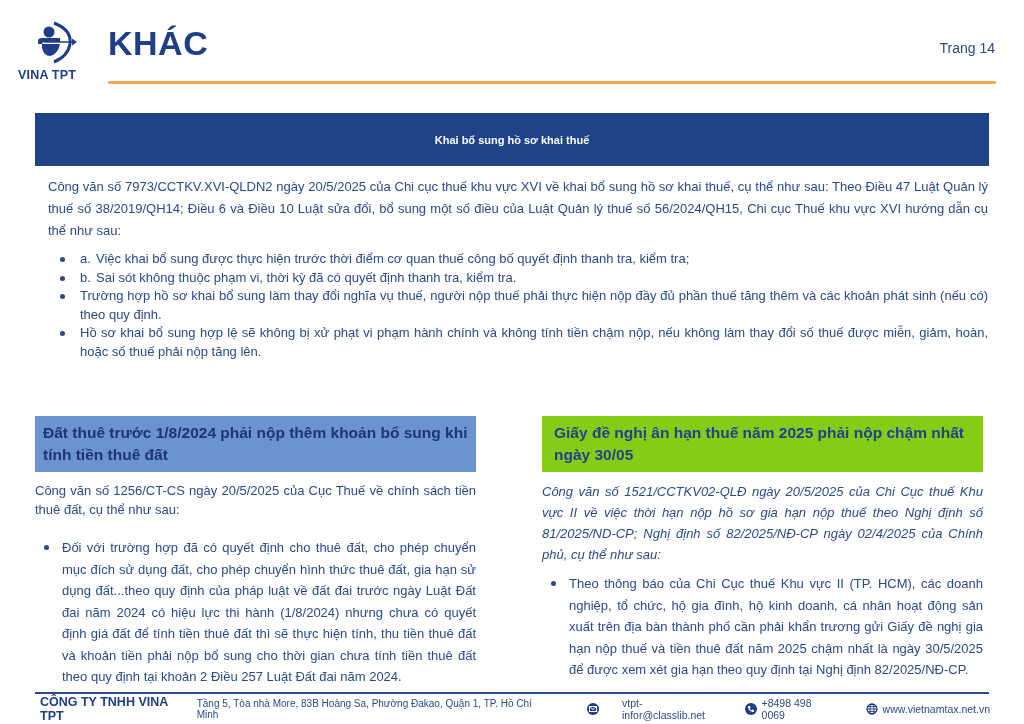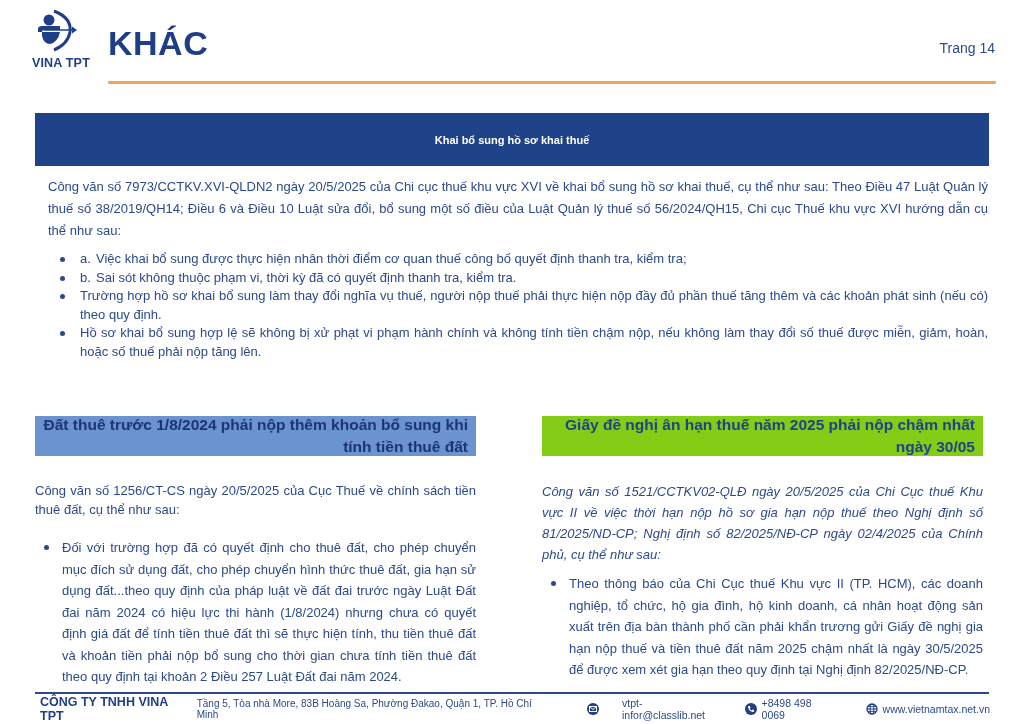--- a/index.html
+++ b/index.html
@@ -1,40 +1,40 @@
 <!DOCTYPE html>
 <html><head>
   <meta charset="utf-8">
   <style>
     * { box-sizing: border-box; margin: 0; padding: 0; }
     html, body { width: 1024px; height: 724px; background: #ffffff; overflow: hidden; }
     body { font-family: "Liberation Sans", "DejaVu Sans", sans-serif; color: #2b4a8b; position: relative; }
 
     
-    .logo { position: absolute; left: 18px; top: 8px; width: 72px; text-align: right; }
+    .logo { position: absolute; left: 18px; top: 20px; width: 72px; text-align: left; }
     .logo svg { display: block; margin: 0 auto; }
     .logo-text { font-size: 12.5px; font-weight: 700; color: #1f3e85; margin-top: 4px; letter-spacing: 0.2px; }
     .page-title { position: absolute; left: 108px; top: 24px; font-size: 34px; font-weight: 700; color: #1f3e85; letter-spacing: 0.5px; }
     .page-number { position: absolute; right: 29px; top: 40px; font-size: 14px; color: #2b4a8b; }
     .header-rule { position: absolute; left: 108px; top: 81px; width: 888px; height: 3px; background: #eaa85a; border-radius: 1px; }
 
     
     .banner { position: absolute; left: 35px; top: 113px; width: 954px; height: 53px; background: #1f4389; color: #ffffff; font-weight: 700; font-size: 11px; display: flex; align-items: center; justify-content: center; }
 
     
     .text { font-size: 13px; line-height: 22px; color: #2b4a8b; }
     .intro { position: absolute; left: 48px; top: 176px; width: 940px; text-align: justify; }
     .bullets { position: absolute; left: 58px; top: 250px; width: 930px; list-style: none; }
     .bullets li { position: relative; padding-left: 22px; font-size: 13px; line-height: 18.5px; text-align: justify; }
     .bullets li::before { content: ""; position: absolute; left: 2px; top: 7px; width: 5px; height: 5px; background: #2b4a8b; border-radius: 50%; }
     .sub-item { display: flex; padding-left: 22px !important; }
     .sub-marker { width: 16px; flex: 0 0 auto; }
 
     
-    .sec-head { position: absolute; height: 40px; font-size: 15.5px; font-weight: 700; line-height: 22px; padding: 5px 8px; display: flex; align-items: center; text-align: right; }
+    .sec-head { position: absolute; height: 56px; font-size: 15.5px; font-weight: 700; line-height: 22px; padding: 5px 8px; display: flex; align-items: center; }
     .sec-left { left: 35px; top: 416px; width: 441px; background: #6b93d0; color: #1d3573; }
     .sec-right { left: 542px; top: 416px; width: 441px; background: #84cc16; color: #1f4389; padding-left: 12px; }
 
     .col-intro-left { position: absolute; left: 35px; top: 481px; width: 441px; text-align: justify; font-size: 13px; line-height: 19px; }
     .col-intro-right { position: absolute; left: 542px; top: 481px; width: 441px; text-align: justify; font-size: 13px; line-height: 21px; font-style: italic; }
     .col-bullets-left { position: absolute; left: 42px; top: 537px; width: 434px; list-style: none; }
     .col-bullets-right { position: absolute; left: 549px; top: 573px; width: 434px; list-style: none; }
     .col-bullets-left li, .col-bullets-right li { position: relative; padding-left: 20px; font-size: 13px; line-height: 21.5px; text-align: justify; }
     .col-bullets-left li::before, .col-bullets-right li::before { content: ""; position: absolute; left: 2px; top: 8px; width: 5px; height: 5px; background: #2b4a8b; border-radius: 50%; }
 
@@ -69,21 +69,21 @@
 
 <div class="banner">
   <span>Khai bổ sung hồ sơ khai thuế</span>
 </div>
 
 <p class="text intro">Công văn số 7973/CCTKV.XVI-QLDN2 ngày 20/5/2025 của Chi cục thuế khu vực XVI về khai bổ sung hồ sơ khai thuế, cụ thể như sau: Theo Điều 47 Luật Quản lý thuế số 38/2019/QH14; Điều 6 và Điều 10 Luật sửa đổi, bổ sung một số điều của Luật Quản lý thuế số 56/2024/QH15, Chi cục Thuế khu vực XVI hướng dẫn cụ thể như sau:</p>
 
 <ul class="bullets">
   <li class="sub-item" style="padding-left:22px;">
     <span class="sub-marker">a.</span>
-    <span>Việc khai bổ sung được thực hiện nhân thời điểm cơ quan thuế công bố quyết định thanh tra, kiểm tra;</span>
+    <span>Việc khai bổ sung được thực hiện trước thời điểm cơ quan thuế công bố quyết định thanh tra, kiểm tra;</span>
   </li>
   <li class="sub-item" style="padding-left:22px;">
     <span class="sub-marker">b.</span>
     <span>Sai sót không thuộc phạm vi, thời kỳ đã có quyết định thanh tra, kiểm tra.</span>
   </li>
   <li>
     <span>Trường hợp hồ sơ khai bổ sung làm thay đổi nghĩa vụ thuế, người nộp thuế phải thực hiện nộp đầy đủ phần thuế tăng thêm và các khoản phát sinh (nếu có) theo quy định.</span>
   </li>
   <li>
     <span>Hồ sơ khai bổ sung hợp lệ sẽ không bị xử phạt vi phạm hành chính và không tính tiền chậm nộp, nếu không làm thay đổi số thuế được miễn, giảm, hoàn, hoặc số thuế phải nộp tăng lên.</span>

